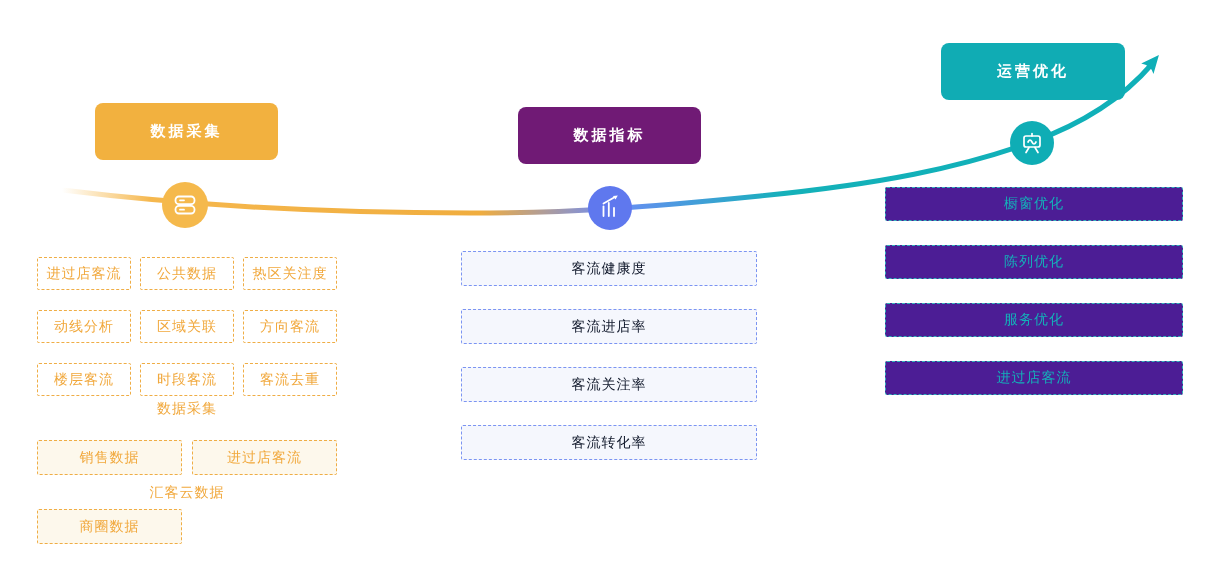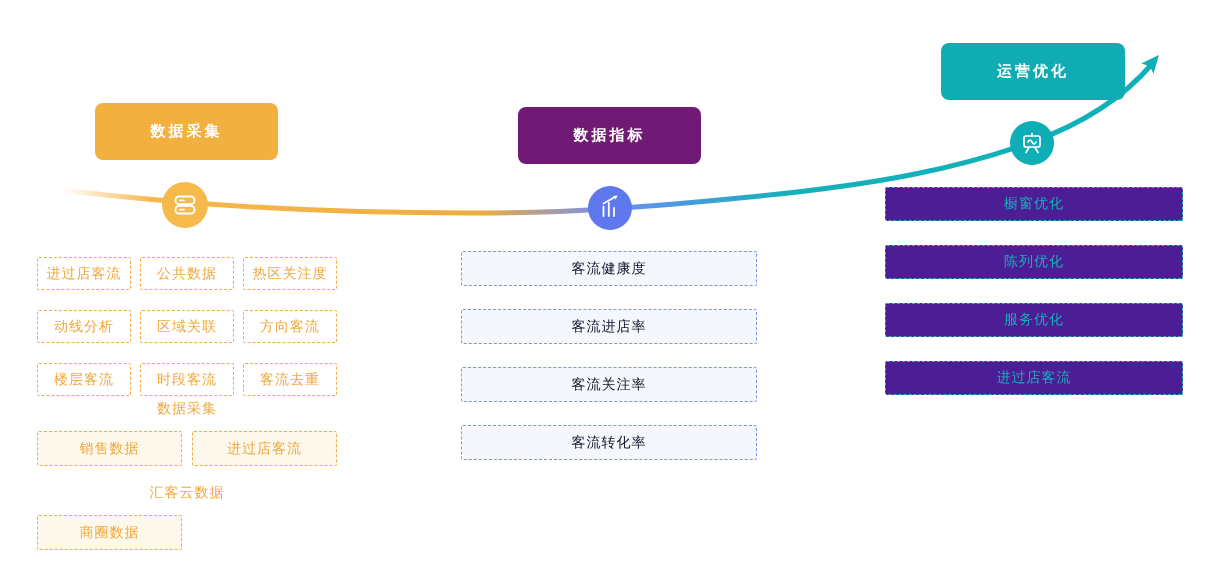--- a/index.html
+++ b/index.html
@@ -15,23 +15,23 @@
 
   .box{box-sizing:border-box;display:flex;align-items:center;justify-content:center;
        font-size:14px;border:1px dashed;border-radius:2px;letter-spacing:1px;white-space:nowrap;}
   .box.o{color:#F1A83C;border-color:#EFAD45;background:#ffffff;height:33px;}
   .box.cream{background:#FDF8EC;height:35px;width:145px;}
   .box.b{color:#0f172a;border-color:#7B94F2;background:#F5F7FD;height:35px;}
   .box.t{color:#13B1B9;border-color:#30B4BB;background:#4c1d95;height:34px;}
 
   .grid-collect{position:absolute;left:37px;top:257px;width:300px;display:grid;
                 grid-template-columns:repeat(3,94px);column-gap:9px;row-gap:20px;}
-  .wide-row{position:absolute;left:37px;width:300px;display:flex;gap:10px;}
+  .wide-row{position:absolute;left:37px;width:300px;display:flex;gap:10px;margin-top:9px;}
   .wide-row-1{top:431px;}
-  .wide-row-2{top:515px;flex-direction:column;}
+  .wide-row-2{top:500px;flex-direction:column;}
   .sub-label{position:absolute;left:37px;width:300px;text-align:center;
              color:#F1A83C;font-size:14px;letter-spacing:1px;}
   .lbl-caiji{top:400px;}
   .lbl-huike{top:484px;}
 
   .col-metric{position:absolute;left:461px;top:251px;width:296px;
               display:flex;flex-direction:column;gap:23px;}
   .col-opt{position:absolute;left:885px;top:187px;width:298px;
            display:flex;flex-direction:column;gap:24px;}
 </style>

